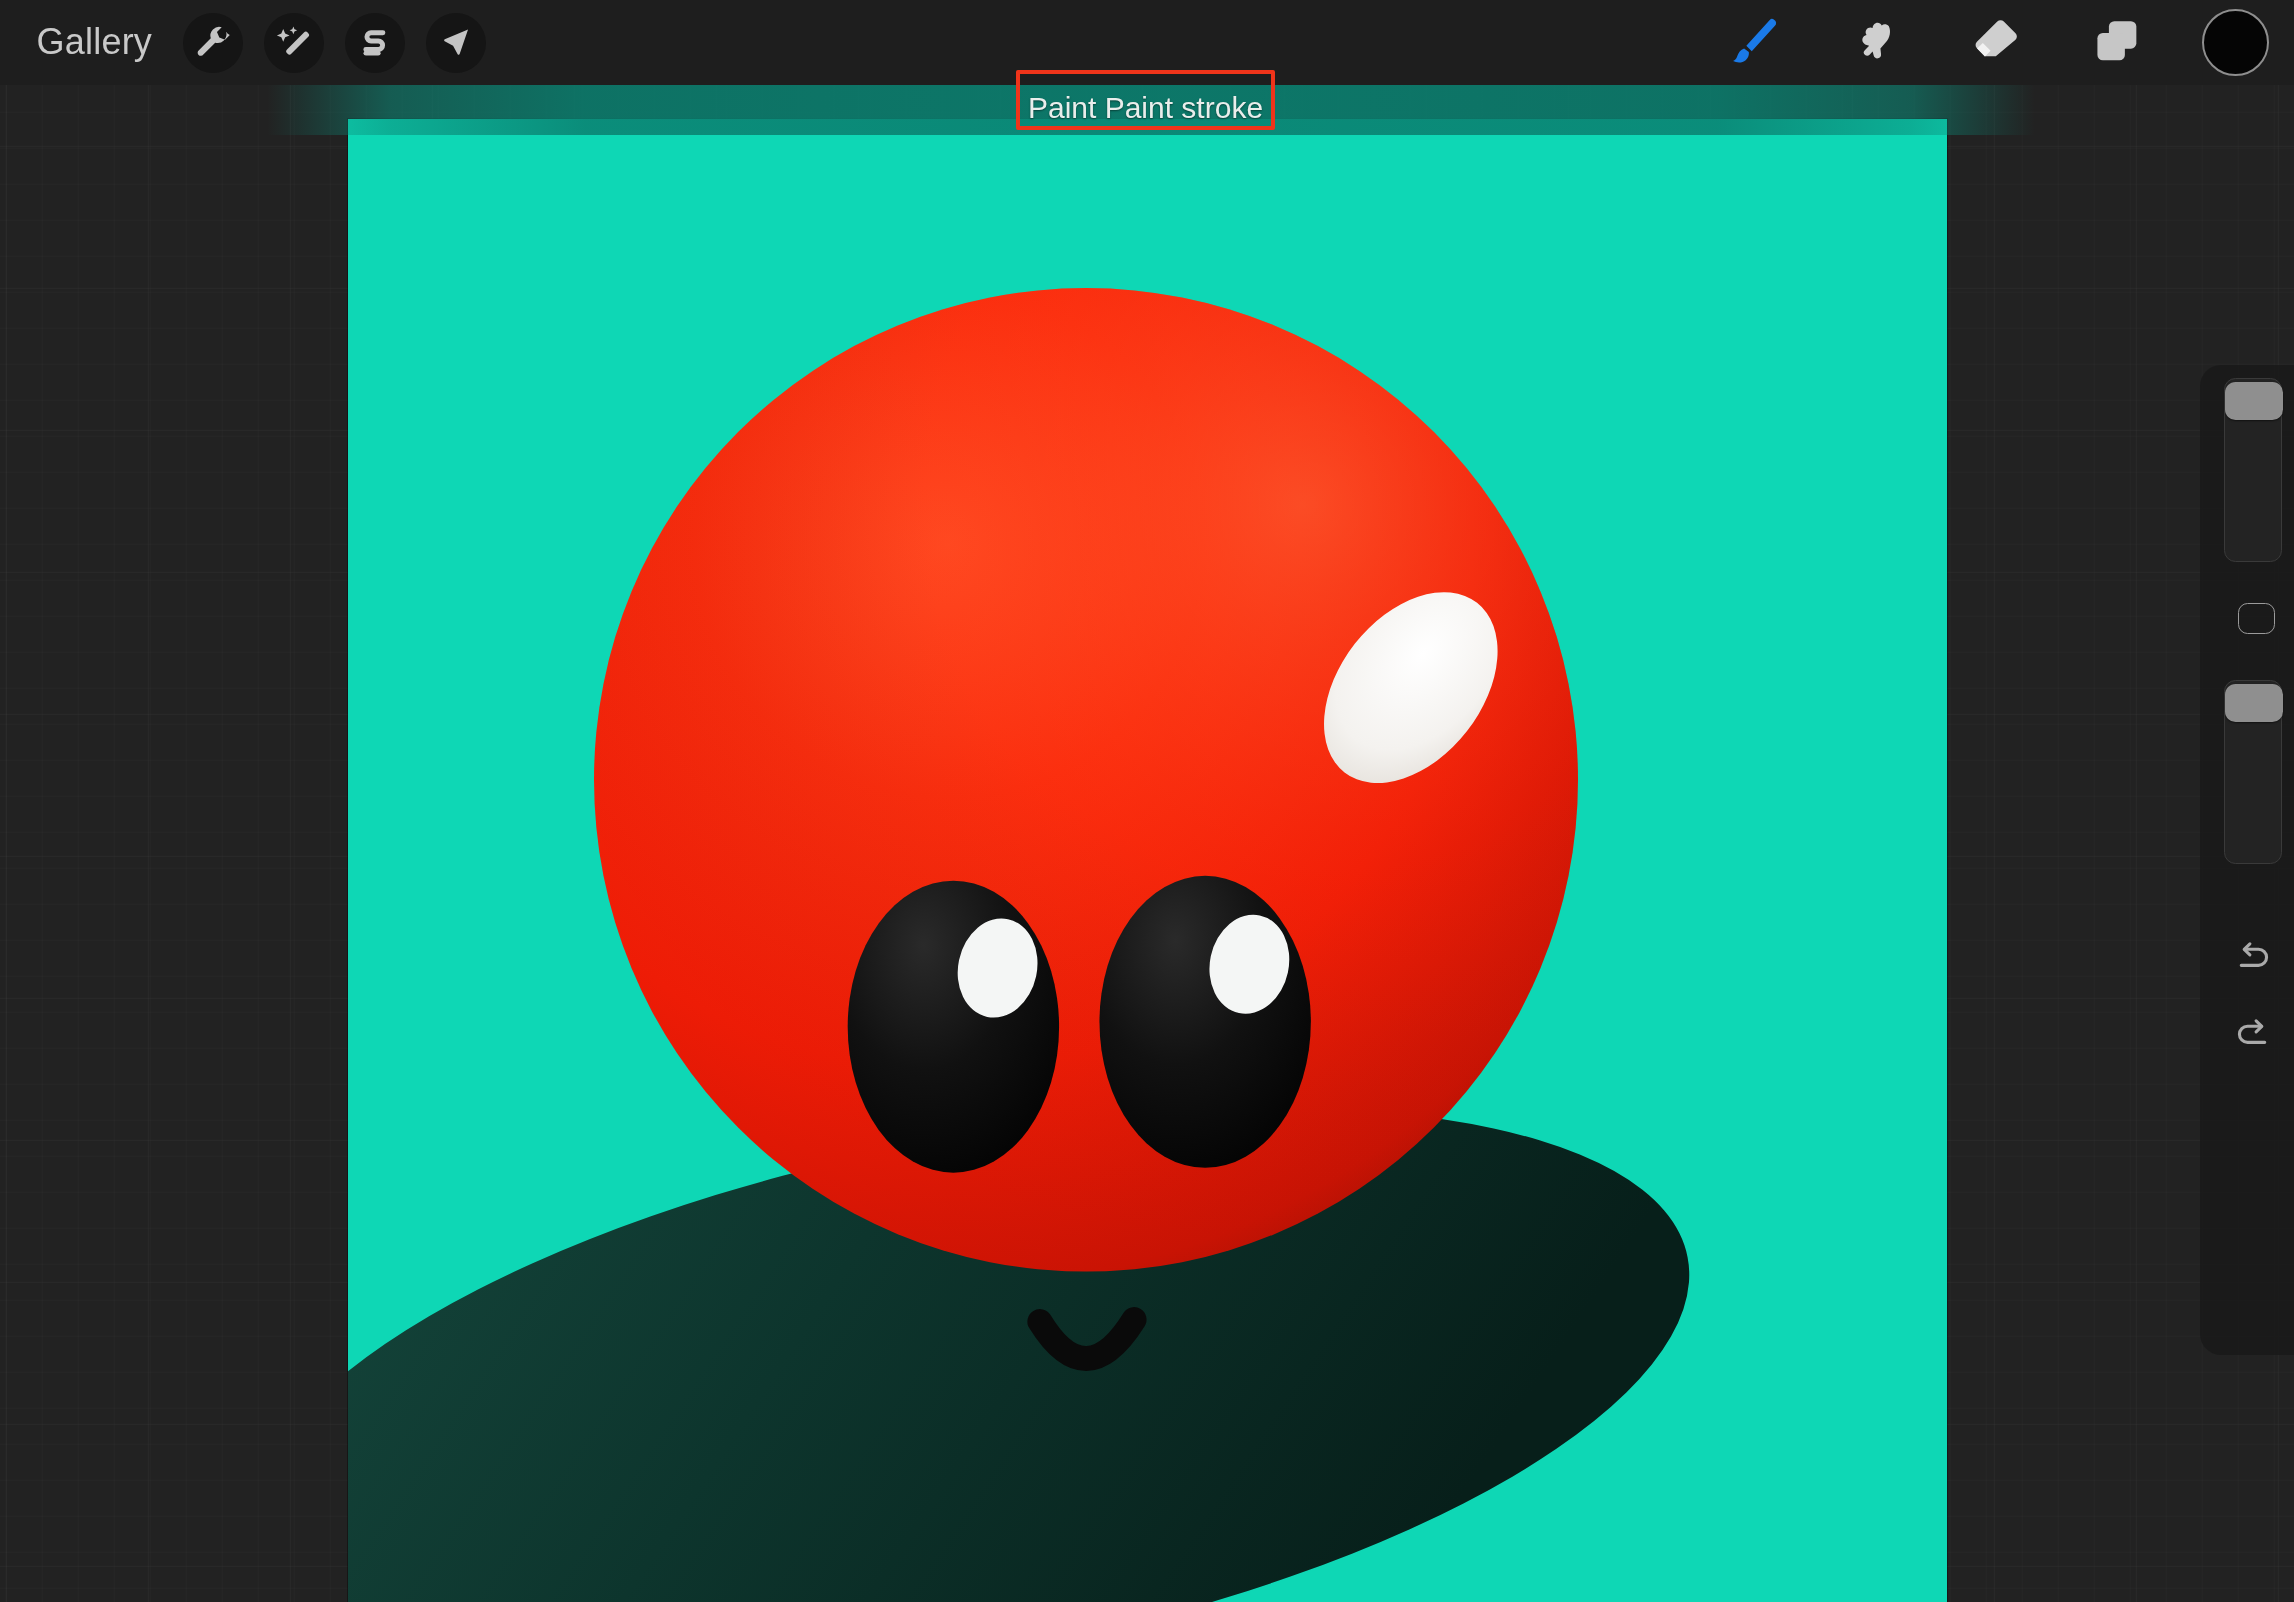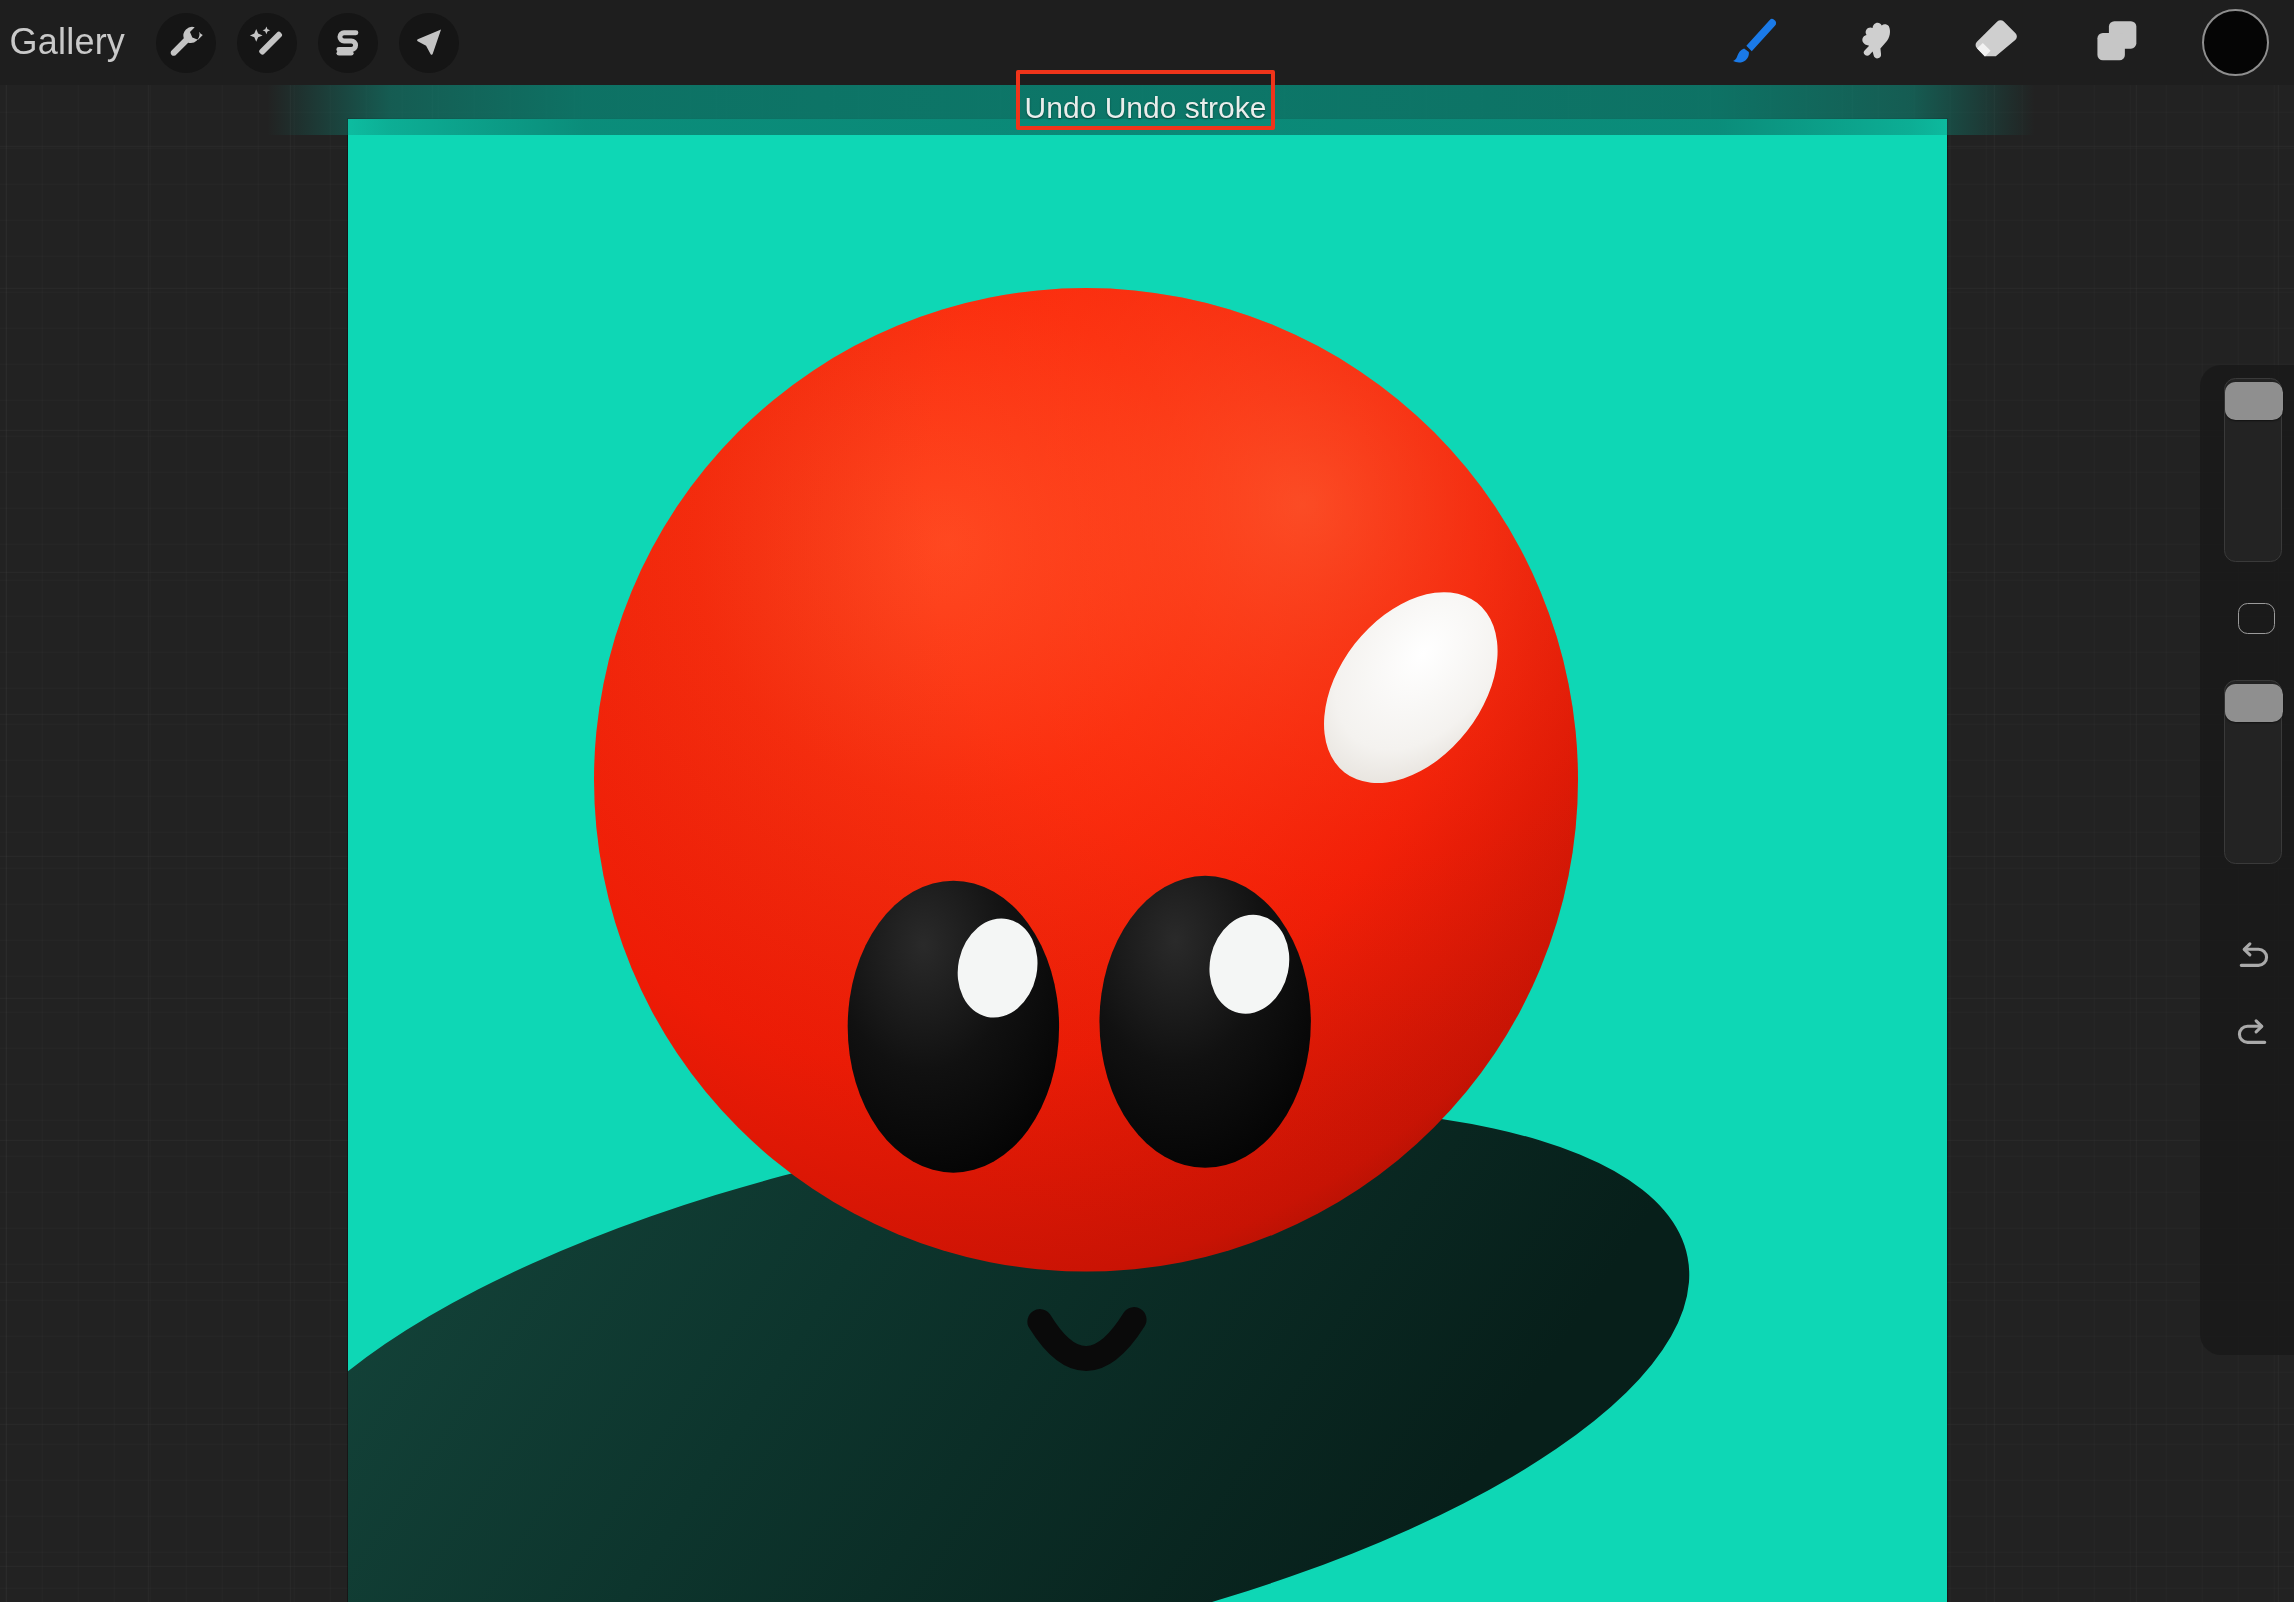--- a/index.html
+++ b/index.html
@@ -23,21 +23,21 @@
   }
 
   
   #topbar {
     position:absolute; left:0; top:0; width:2294px; height:85px;
     background:#1e1e1e;
     z-index:40;
   }
   #topbar-left {
     position:absolute; left:0; top:0; height:85px;
-    display:flex; align-items:center; gap:21px; 
+    display:flex; align-items:center; gap:21px; padding-left:27px;
   }
   #gallery-btn {
     color:#c9c9c9; font-size:36px; letter-spacing:0.2px;
     padding:3.8px 9.6px 5.8px 9.6px;
   }
   .tool-circle {
     width:60px; height:60px; border-radius:50%;
     background:#151515;
     display:flex; align-items:center; justify-content:center;
     flex:0 0 auto;
@@ -262,21 +262,21 @@
           </svg>
         </span>
       </div>
 
       <div id="color-swatch"></div>
     </div>
   </div>
 
   <div id="tooltip-band"></div>
   <div id="tooltip">
-    <span id="tooltip-text">Undo Undo stroke</span>
+    <span id="tooltip-text">Paint Paint stroke</span>
   </div>
   <div id="tooltip-highlight"></div>
 
   <div id="sidebar">
 
     <div class="slider-track" id="slider-size">
       <div class="slider-handle" style="top:2.9px;"></div>
     </div>
 
     <div id="modify-btn"></div>

